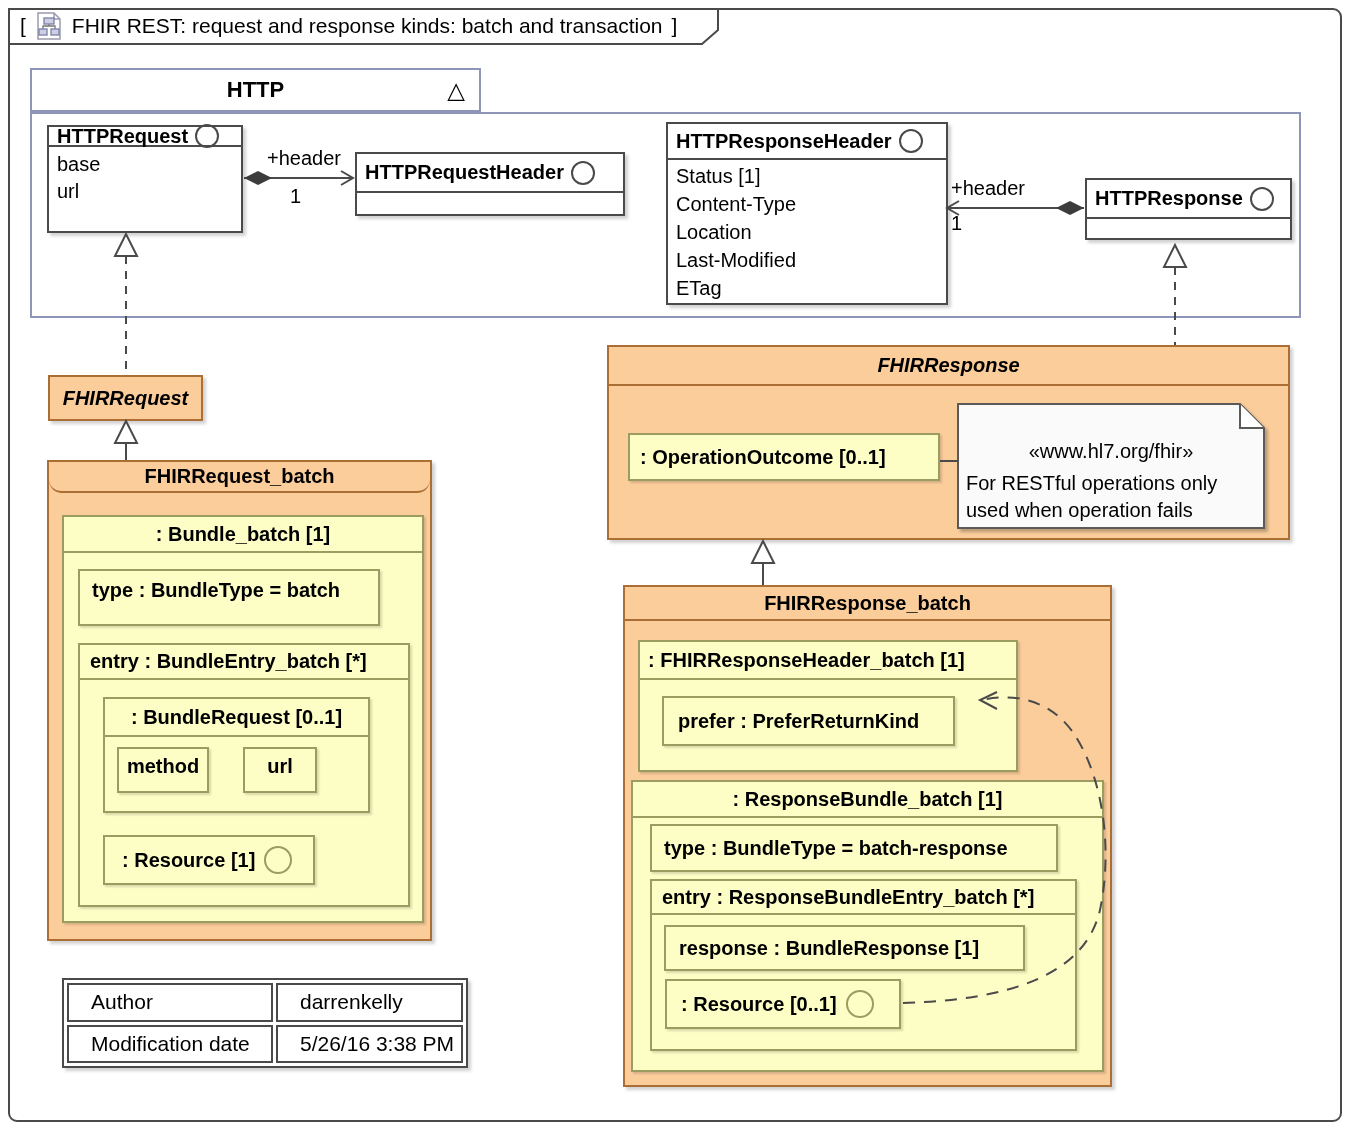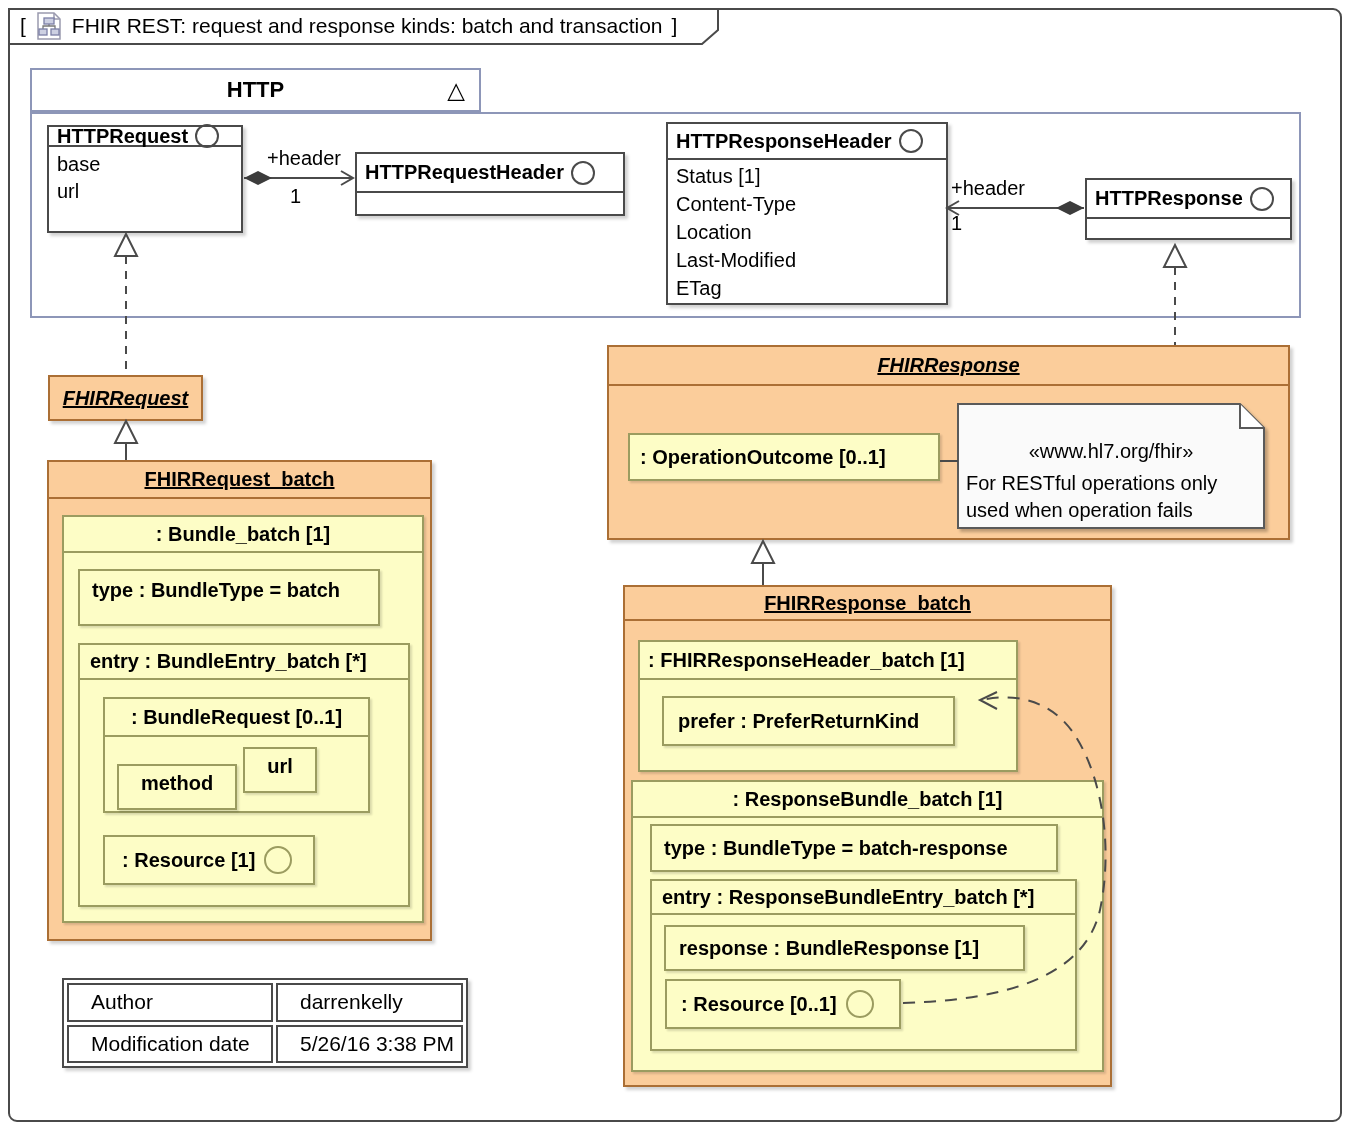--- a/index.html
+++ b/index.html
@@ -6,21 +6,21 @@
   #canvas{position:relative;width:1352px;height:1132px;background:#fff;
           font-family:"Liberation Sans","DejaVu Sans",sans-serif;color:#000;overflow:hidden;}
   .box{position:absolute;box-sizing:border-box;}
   .sh{box-shadow:3px 3px 3px rgba(0,0,0,.18);}
   .shs{box-shadow:2px 2px 2px rgba(0,0,0,.14);}
   .cls{background:#fff;border:2px solid var(--class-border,#4a4a4a);}
   .cls-title{font-weight:bold;font-size:20px;display:flex;align-items:center;gap:7px;padding:0 8px;box-sizing:border-box;}
   .ball{width:24px;height:24px;border:2px solid var(--class-border,#4a4a4a);border-radius:50%;flex:none;box-sizing:border-box;}
   .ball-o{width:28px;height:28px;border:2px solid var(--yellow-border,#9b9c60);border-radius:50%;flex:none;box-sizing:border-box;}
   .attrs{border-top:2px solid var(--class-border,#4a4a4a);font-size:20px;padding:4px 8px;box-sizing:border-box;}
-  .orange{background:var(--orange-fill,#fbcd9b);border:2px solid var(--orange-border,#ab6f35);text-decoration:underline;}
+  .orange{background:var(--orange-fill,#fbcd9b);border:2px solid var(--orange-border,#ab6f35);}
   .o-hdr{font-weight:bold;font-size:20px;display:flex;align-items:center;justify-content:center;
          border-bottom:2px solid var(--orange-border,#ab6f35);box-sizing:border-box;}
   .yellow{background:var(--yellow-fill,#fdfdc6);border:2px solid var(--yellow-border,#9b9c60);}
   .y-hdr{font-weight:bold;font-size:20px;display:flex;align-items:center;box-sizing:border-box;
          border-bottom:2px solid var(--yellow-border,#9b9c60);}
   .y-hdr.center{justify-content:center;}
   .y-lbl{font-weight:bold;font-size:20px;display:flex;align-items:center;box-sizing:border-box;}
   .pkg{background:#fff;border:2px solid var(--package-border,#8d96b8);}
   .lbl{position:absolute;font-size:20px;z-index:55;}
   .notetext{position:absolute;font-size:20px;z-index:60;line-height:26px;}
@@ -111,35 +111,35 @@
   <div class="lbl" style="left:254px;top:147px;width:100px;text-align:center;">+header</div>
   <div class="lbl" style="left:290px;top:185px;">1</div>
   <div class="lbl" style="left:951px;top:177px;">+header</div>
   <div class="lbl" style="left:951px;top:212px;">1</div>
 
   <div class="box orange sh" style="left:48px;top:375px;width:155px;height:46px;display:flex;align-items:center;justify-content:center;">
     <span class="italic" style="font-weight:bold;font-size:20px;">FHIRRequest</span>
   </div>
 
   <div class="box orange sh" style="left:47px;top:460px;width:385px;height:481px;">
-    <div class="o-hdr" style="height:37px;">FHIRRequest_batch</div>
+    <div class="o-hdr" style="height:31px;border-radius:13px;">FHIRRequest_batch</div>
   </div>
   <div class="box yellow shs" style="left:62px;top:515px;width:362px;height:408px;">
     <div class="y-hdr center" style="height:36px;">: Bundle_batch [1]</div>
   </div>
   <div class="box yellow shs y-lbl" style="left:78px;top:569px;width:302px;height:57px;align-items:flex-start;padding:8px 0 0 12px;">
     <span>type : BundleType = batch</span>
   </div>
   <div class="box yellow shs" style="left:78px;top:643px;width:332px;height:264px;">
     <div class="y-hdr" style="height:35px;padding-left:10px;">entry : BundleEntry_batch [*]</div>
   </div>
   <div class="box yellow shs" style="left:103px;top:697px;width:267px;height:116px;">
     <div class="y-hdr center" style="height:38px;">: BundleRequest [0..1]</div>
   </div>
-  <div class="box yellow shs y-lbl" style="left:117px;top:764px;width:120px;height:46px;align-items:flex-start;justify-content:center;padding-top:6px;">
+  <div class="box yellow shs y-lbl" style="left:117px;top:747px;width:92px;height:46px;align-items:flex-start;justify-content:center;padding-top:6px;">
     <span>method</span>
   </div>
   <div class="box yellow shs y-lbl" style="left:243px;top:747px;width:74px;height:46px;align-items:flex-start;justify-content:center;padding-top:6px;">
     <span>url</span>
   </div>
   <div class="box yellow shs y-lbl" style="left:103px;top:835px;width:212px;height:50px;gap:9px;padding-left:17px;">
     <span>: Resource [1]</span>
     <span class="ball-o"></span>
   </div>
 

